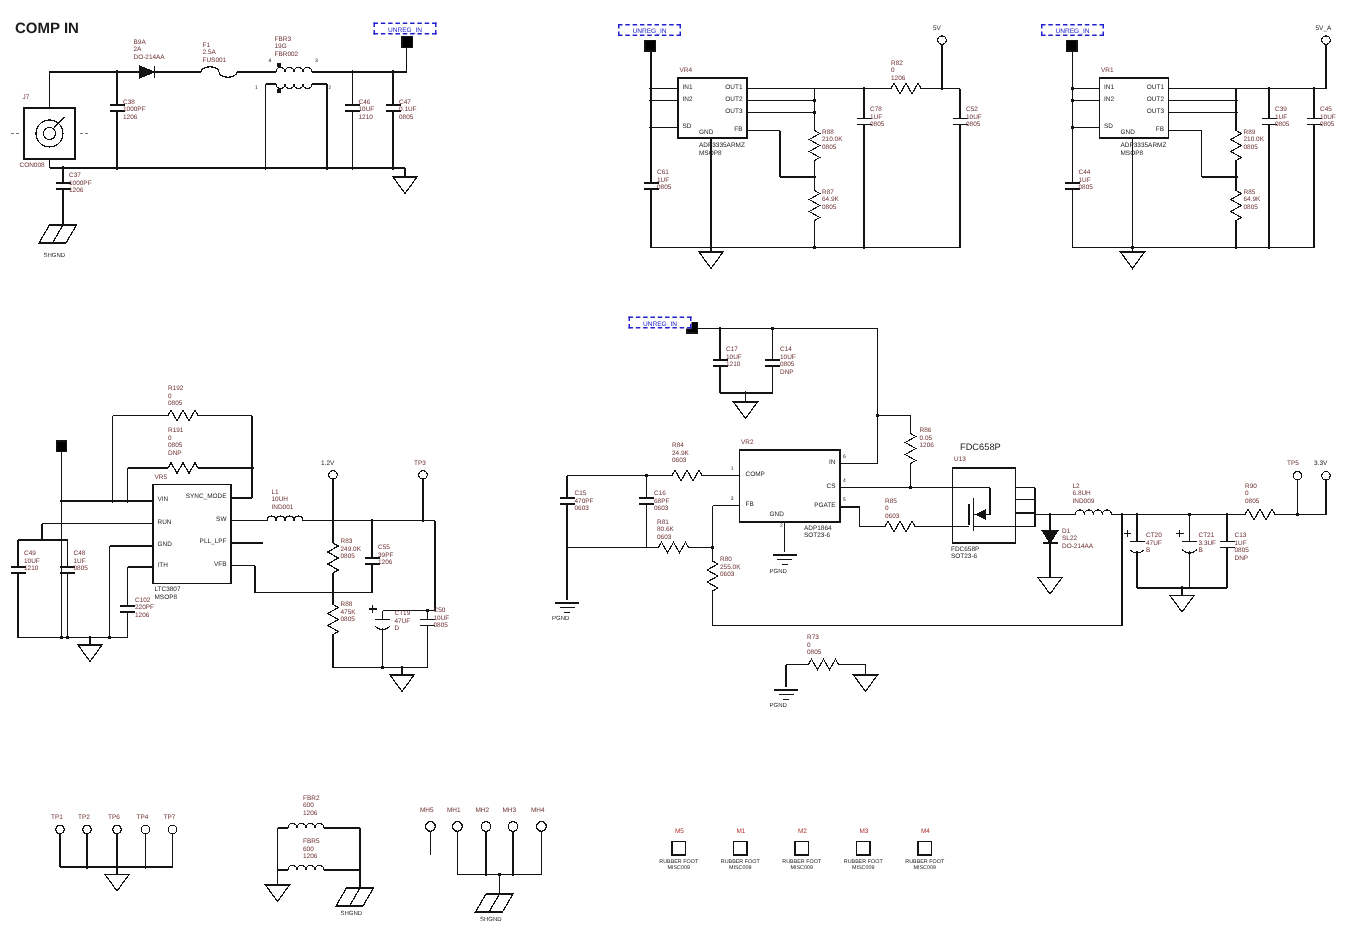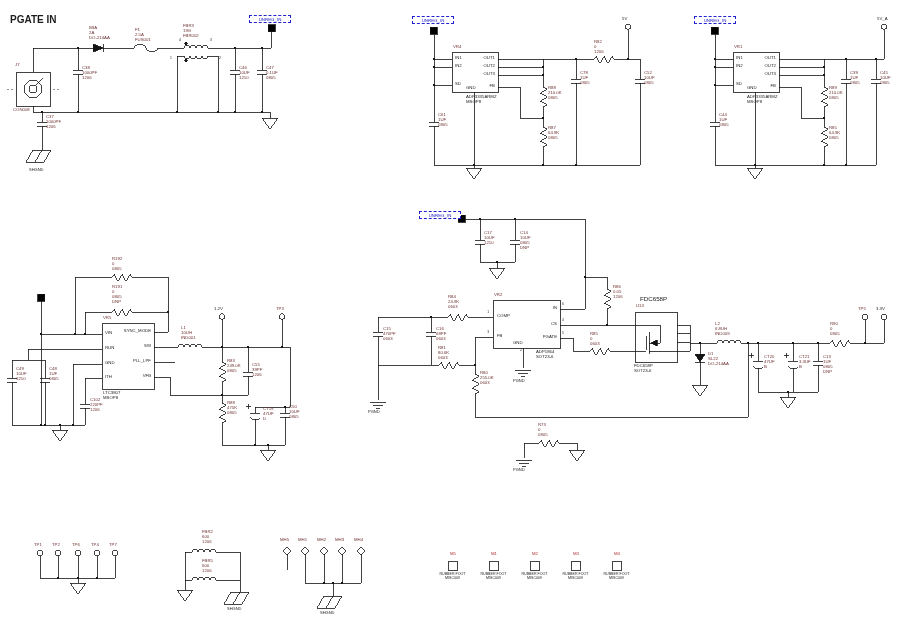--- a/index.html
+++ b/index.html
@@ -204,21 +204,21 @@
         <circle cx="865" cy="343" r="1.2"></circle>
     <circle cx="58" cy="578" r="1.2"></circle>
         <circle cx="78" cy="578" r="1.2"></circle>
         <circle cx="97" cy="578" r="1.2"></circle>
         <circle cx="324" cy="583" r="1.2"></circle>
         <circle cx="333" cy="583" r="1.2"></circle>
         <circle cx="342" cy="583" r="1.2"></circle>
   </g>
 </svg>
 
-<div class="lbl" style="left: 10px; top: 14px; font-size: 10px; font-weight: bold; color: rgb(28, 28, 28);">PGATE IN</div>
+<div class="lbl" style="left: 10px; top: 14px; font-size: 10px; font-weight: bold; color: rgb(28, 28, 28);">COMP IN</div>
     <div class="lbl" style="left: 15px; top: 63px;">J7</div>
     <div class="lbl" style="left: 13px; top: 108px;">CON008</div>
     <div class="lbl" style="left: 89px; top: 26px;">B9A
 2A
 DO-214AA</div>
     <div class="lbl" style="left: 135px; top: 28px;">F1
 2.5A
 FUS001</div>
     <div class="lbl" style="left: 183px; top: 24px;">FBR3
 19G

